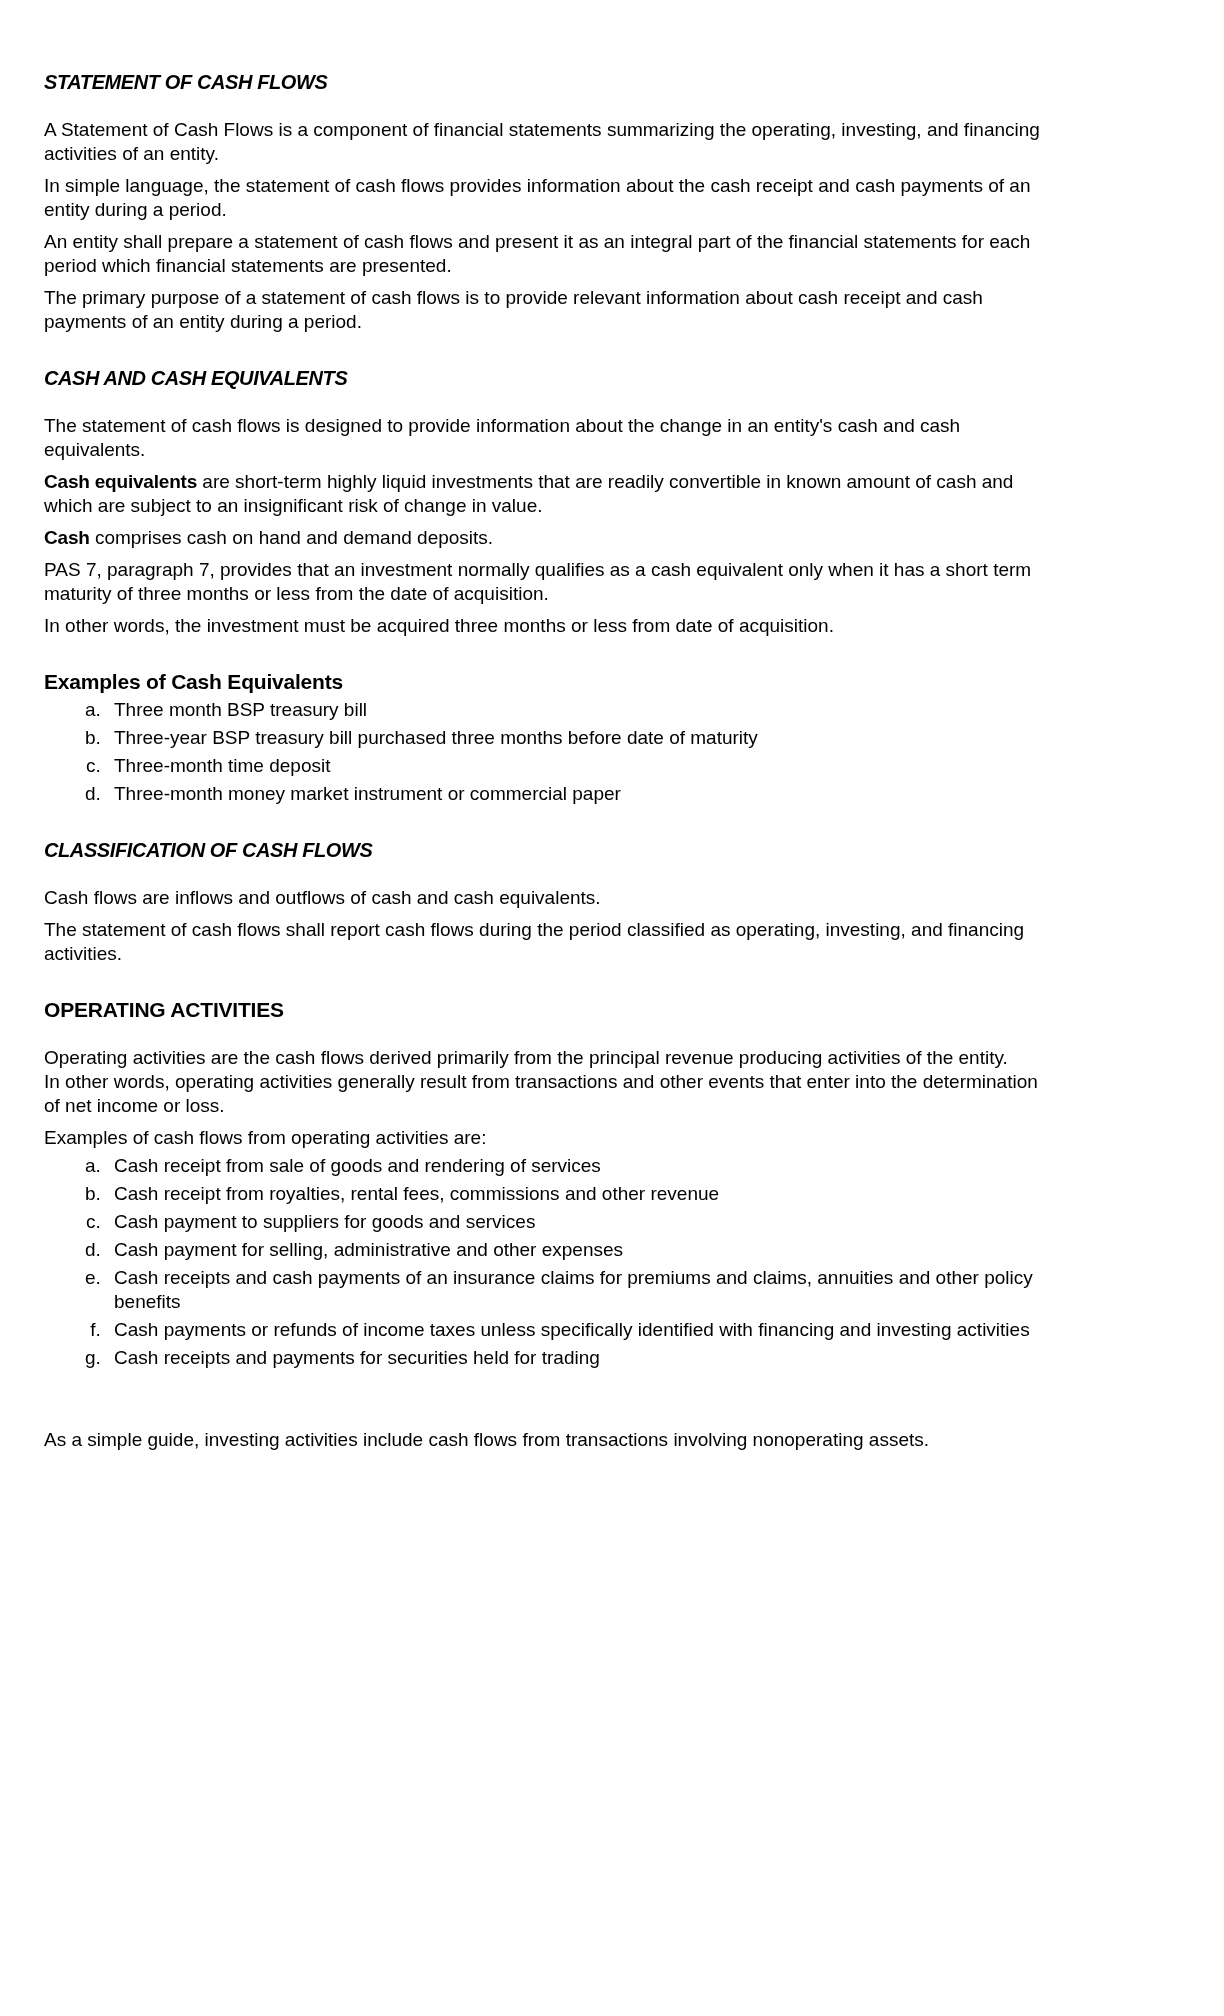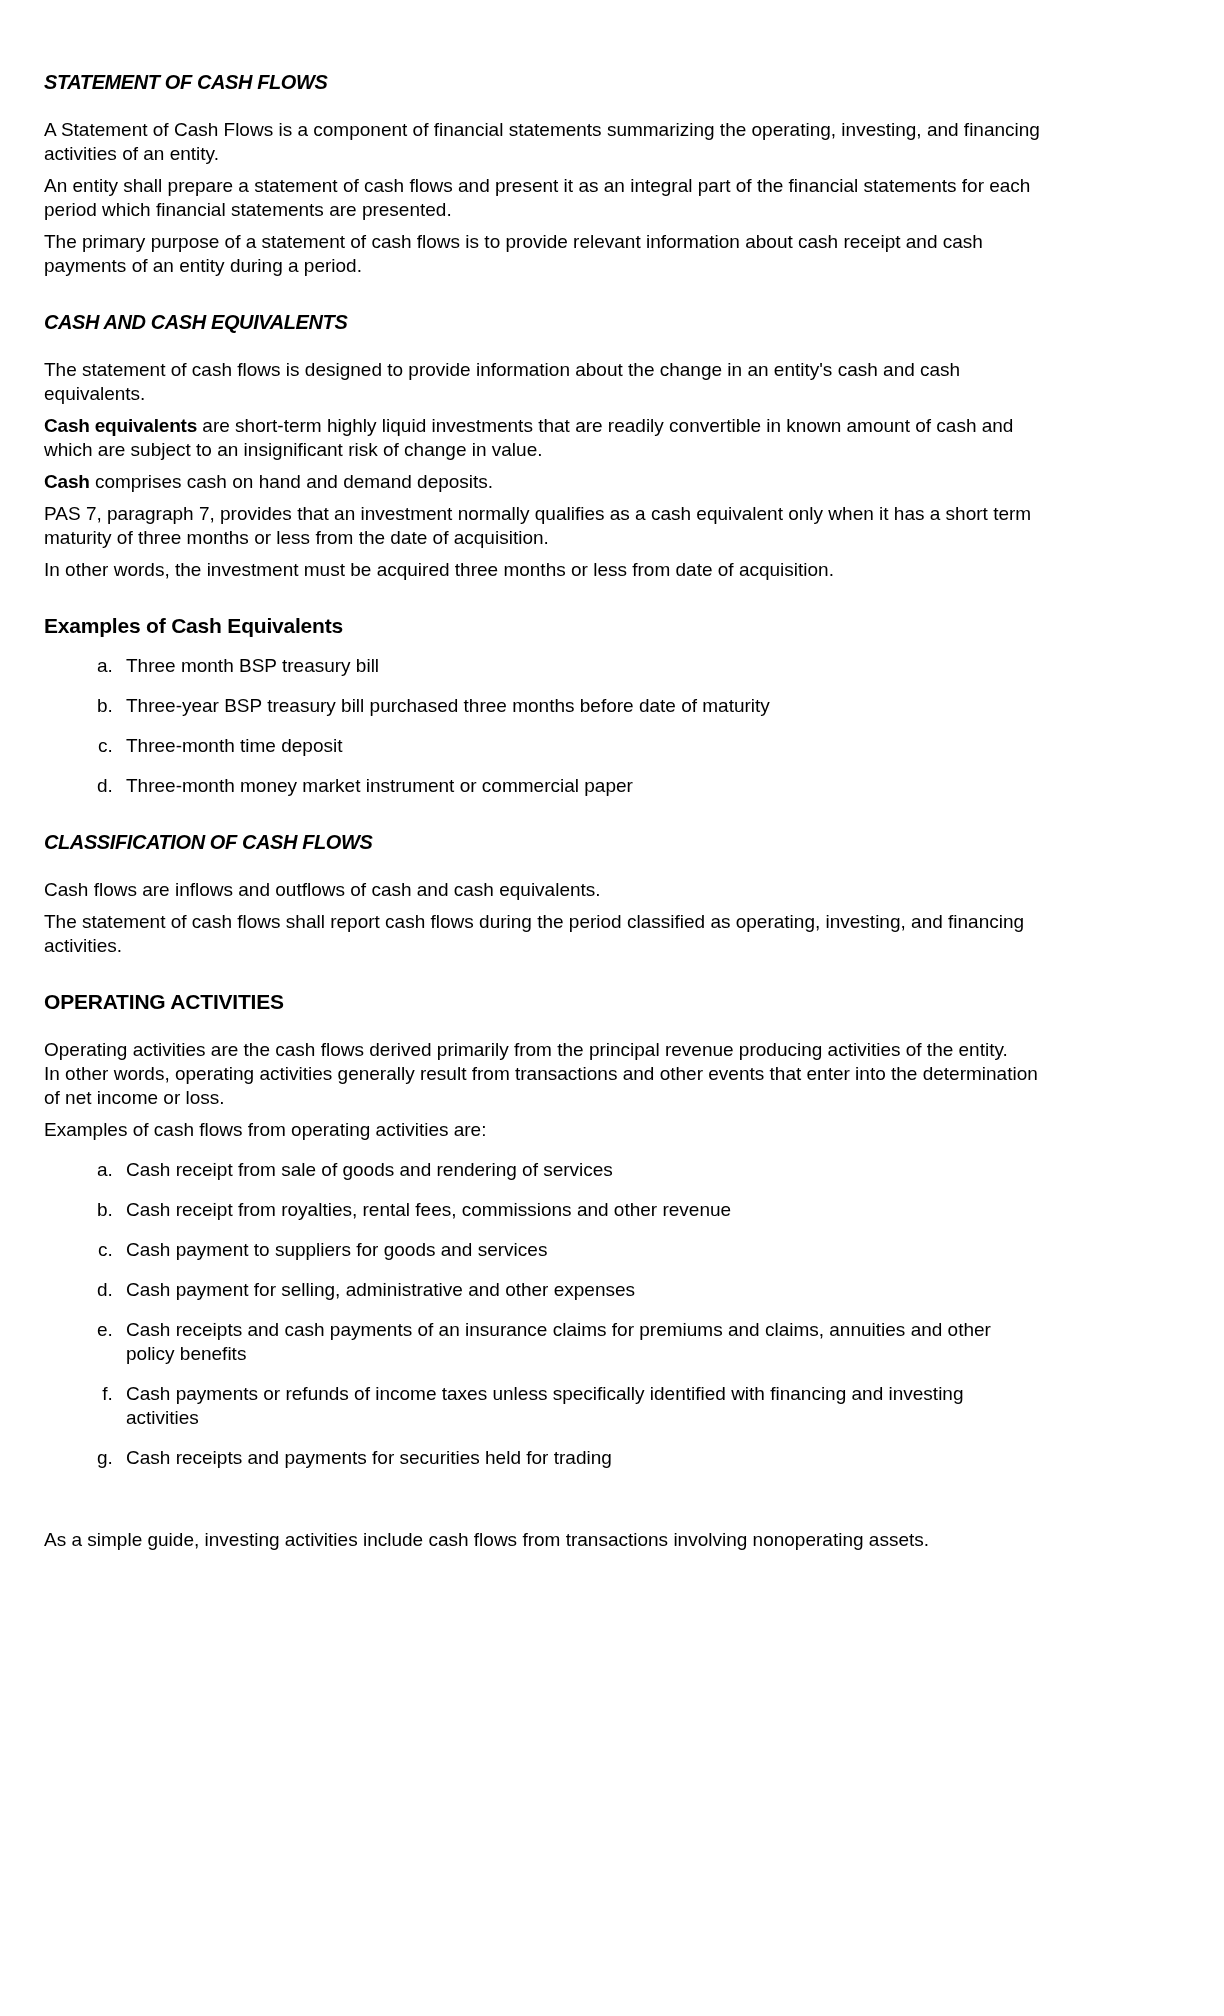--- a/index.html
+++ b/index.html
@@ -49,35 +49,36 @@
   h3.h-bold.tight { margin-bottom: 3px; }
 
   ol.alpha-list {
     list-style-type: lower-alpha;
     list-style-position: outside;
     margin: 0 0 24px 0;
     padding-left: 58px;
   }
   ol.alpha-list li {
     padding-left: 8px;
-    margin: 16px;
+    margin: 4px;
     line-height: 24px;
   }
 
   .spacer {
     height: 26px;
   }
 </style>
 </head>
 <body>
 
 <main data-name="document-page">
 
 <h2 class="h-italic" data-name="section-heading-italic">STATEMENT OF CASH FLOWS</h2>
     <p data-name="paragraph">A Statement of Cash Flows is a component of financial statements summarizing the operating, investing, and financing activities of an entity.</p>
+    <p data-name="paragraph">In simple language, the statement of cash flows provides information about the cash receipt and cash payments of an entity during a period.</p>
     <p data-name="paragraph">An entity shall prepare a statement of cash flows and present it as an integral part of the financial statements for each period which financial statements are presented.</p>
     <p data-name="paragraph">The primary purpose of a statement of cash flows is to provide relevant information about cash receipt and cash payments of an entity during a period.</p>
     <h2 class="h-italic" data-name="section-heading-italic">CASH AND CASH EQUIVALENTS</h2>
     <p data-name="paragraph">The statement of cash flows is designed to provide information about the change in an entity's cash and cash equivalents.</p>
     <p data-name="paragraph"><b data-name="paragraph-lead-term">Cash equivalents</b><span data-name="paragraph-text"> are short-term highly liquid investments that are readily convertible in known amount of cash and which are subject to an insignificant risk of change in value.</span></p>
     <p data-name="paragraph"><b data-name="paragraph-lead-term">Cash</b><span data-name="paragraph-text"> comprises cash on hand and demand deposits.</span></p>
     <p data-name="paragraph">PAS 7, paragraph 7, provides that an investment normally qualifies as a cash equivalent only when it has a short term maturity of three months or less from the date of acquisition.</p>
     <p data-name="paragraph">In other words, the investment must be acquired three months or less from date of acquisition.</p>
     <h3 class="h-bold tight" data-name="section-heading-bold">Examples of Cash Equivalents</h3>
     <ol class="alpha-list" data-name="alpha-list">

